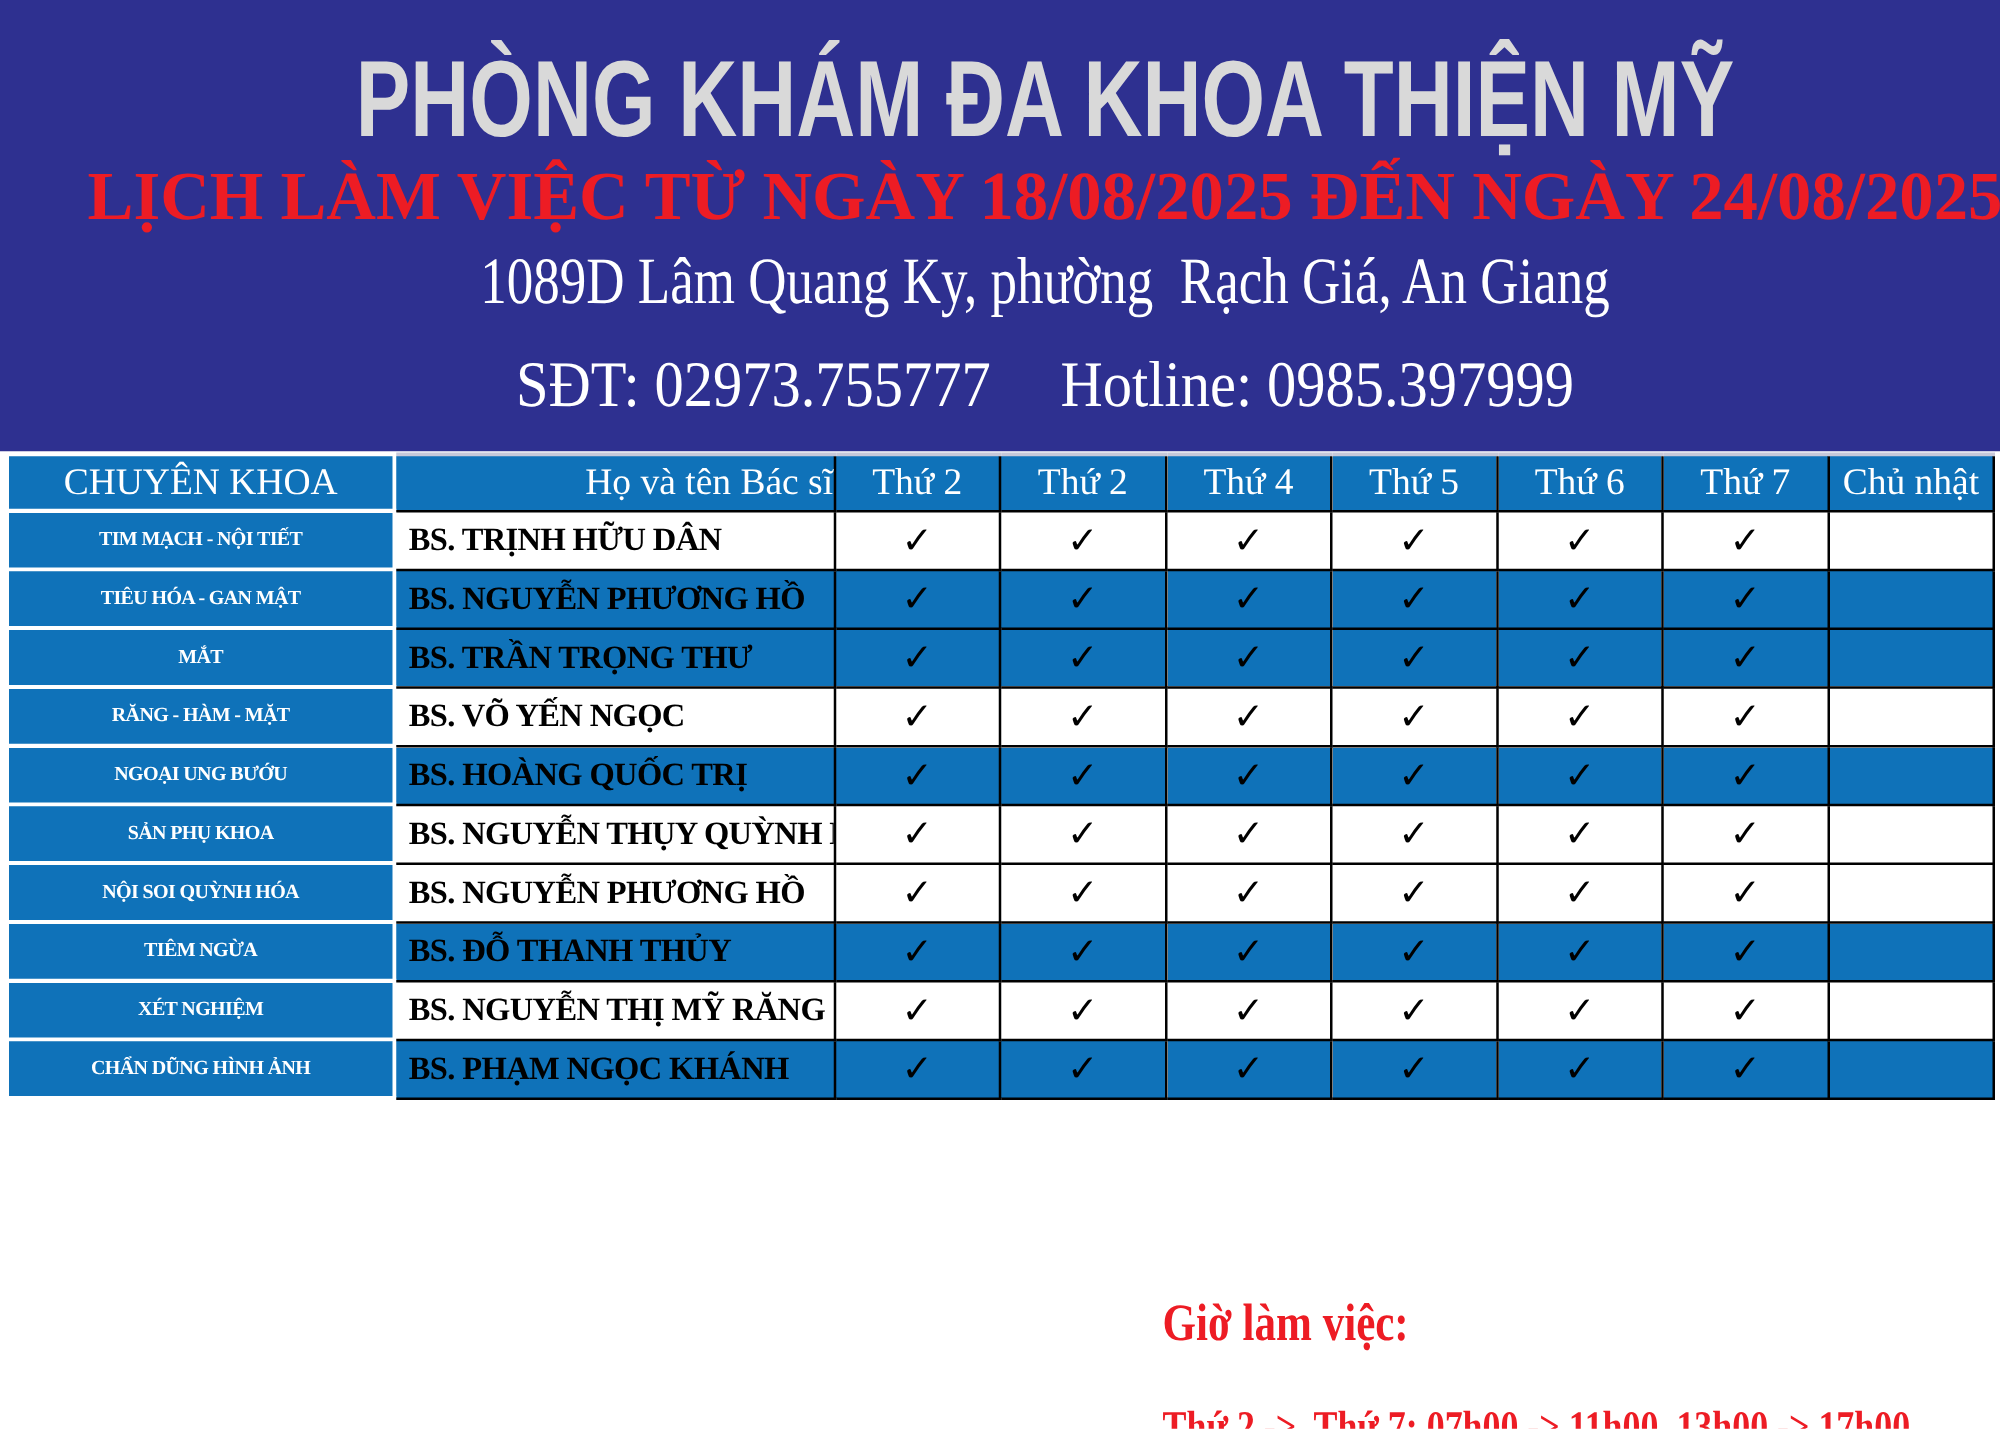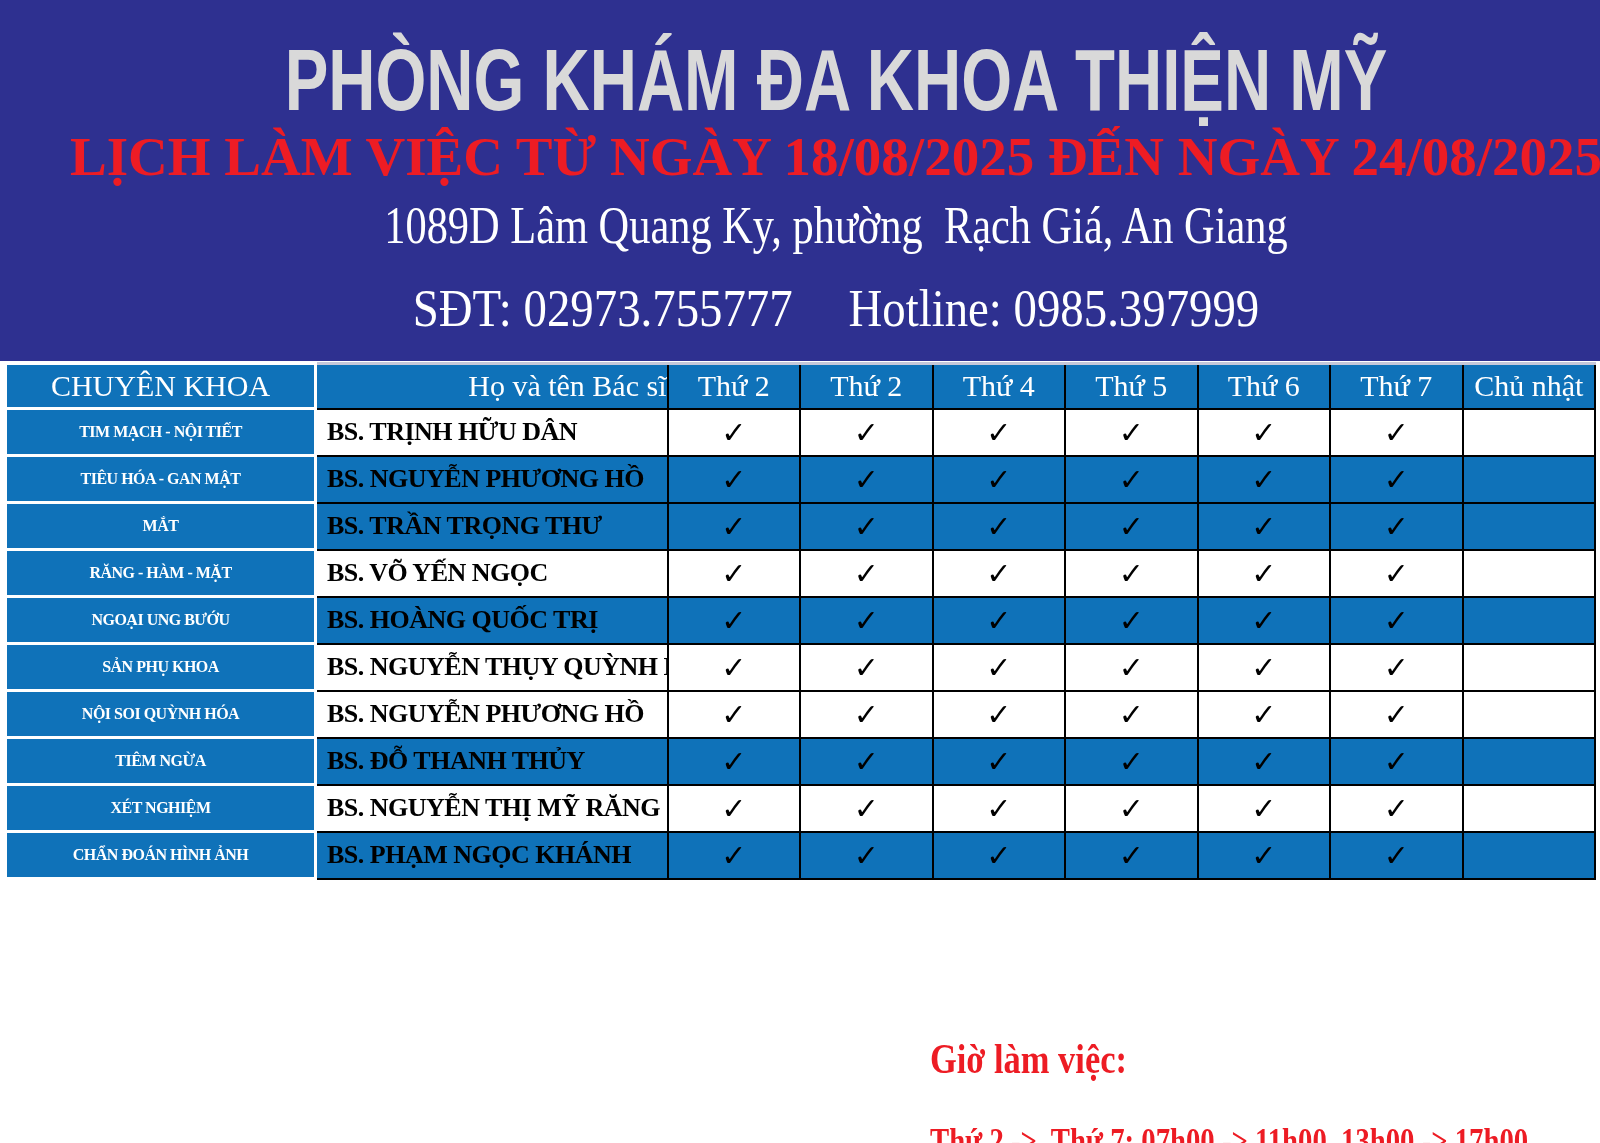--- a/index.html
+++ b/index.html
@@ -212,21 +212,21 @@
         <td class="doctor">BS. NGUYỄN THỊ MỸ RĂNG</td>
         <td class="check">✓</td>
         <td class="check">✓</td>
         <td class="check">✓</td>
         <td class="check">✓</td>
         <td class="check">✓</td>
         <td class="check">✓</td>
         <td class="check"></td>
       </tr>
       <tr class="striped">
-        <td class="specialty">CHẨN ĐOÁN HÌNH ẢNH</td>
+        <td class="specialty">CHẨN DŨNG HÌNH ẢNH</td>
         <td class="doctor">BS. PHẠM NGỌC KHÁNH</td>
         <td class="check">✓</td>
         <td class="check">✓</td>
         <td class="check">✓</td>
         <td class="check">✓</td>
         <td class="check">✓</td>
         <td class="check">✓</td>
         <td class="check"></td>
       </tr>
     </tbody>

